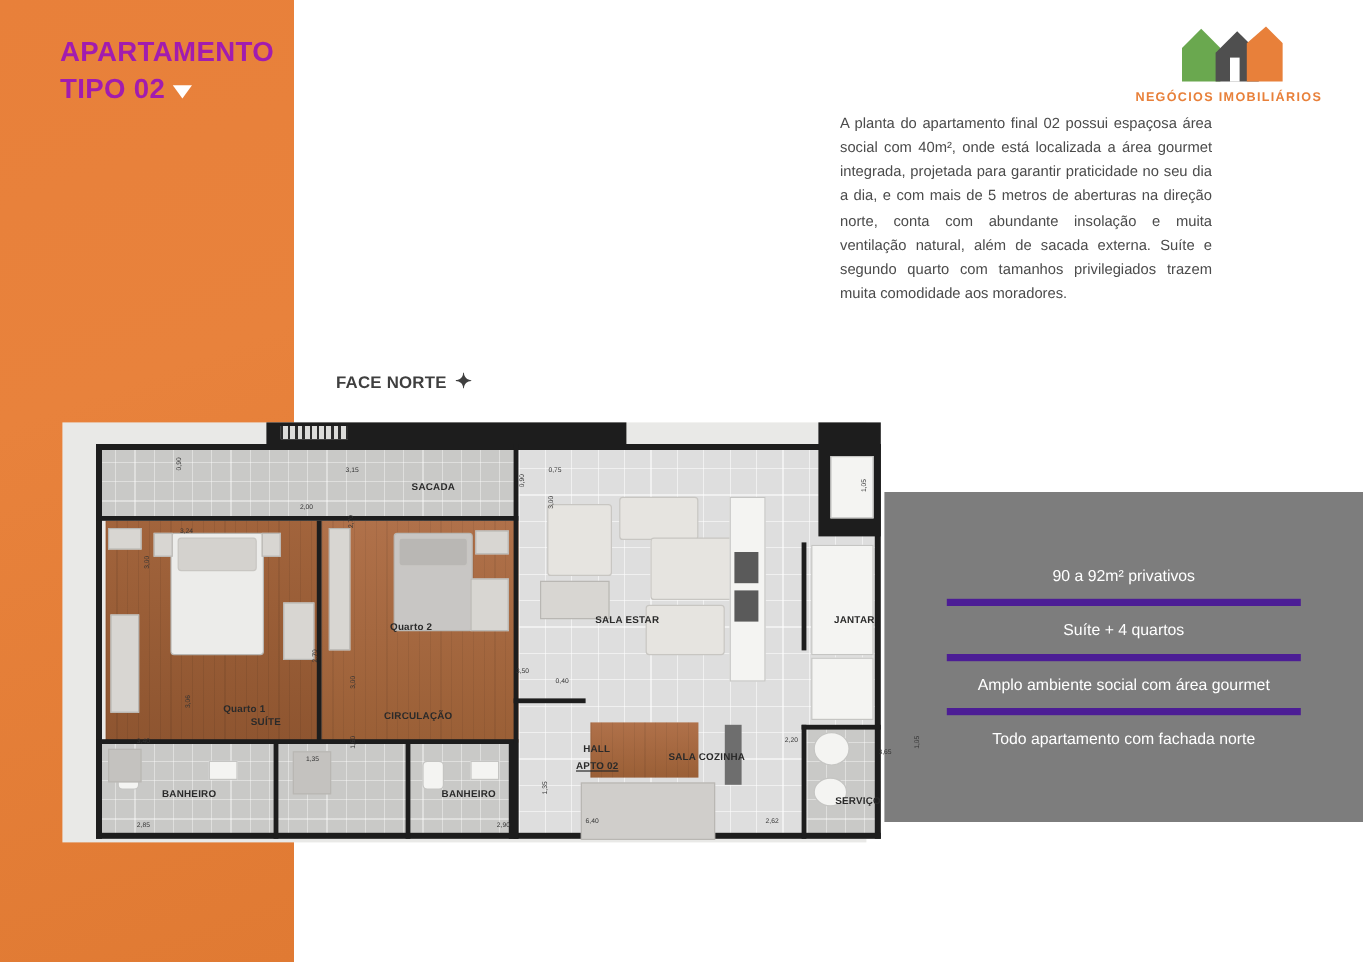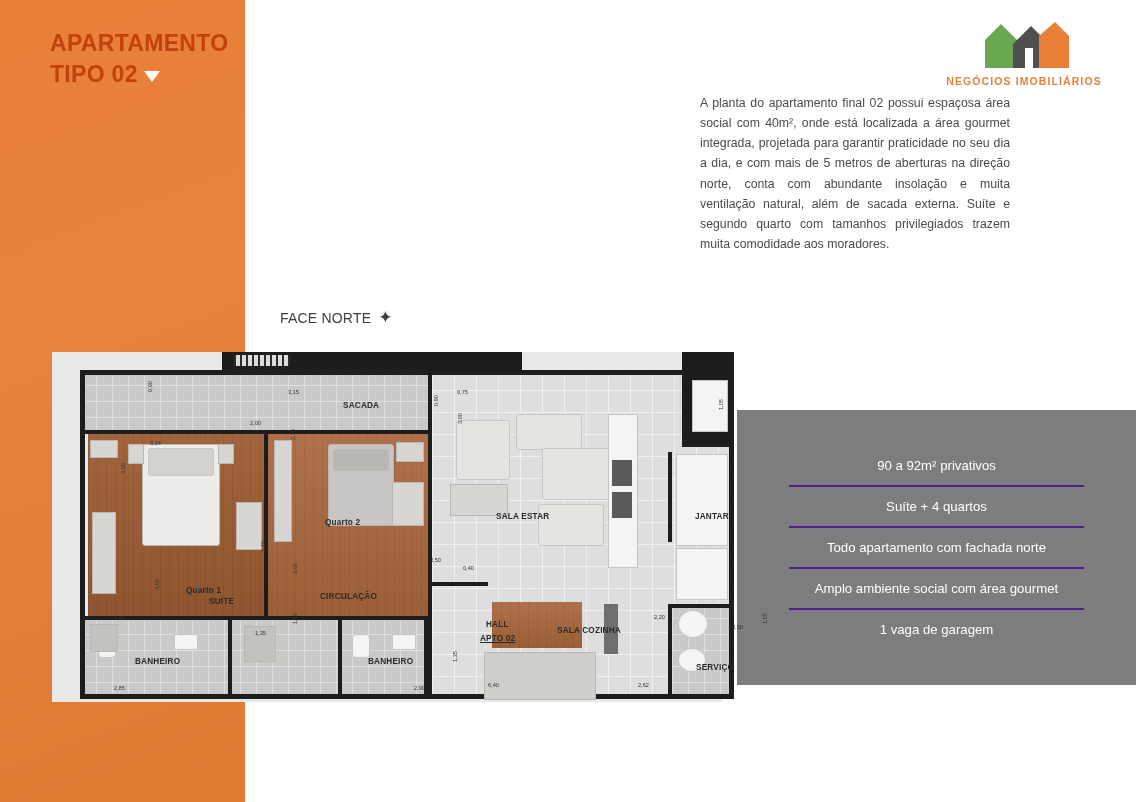--- a/index.html
+++ b/index.html
@@ -21,21 +21,21 @@
     position: absolute;
     left: 0; top: 0;
     width: 245px;
     height: 802px;
     background: linear-gradient(160deg, #e8803a 0%, #e8823c 40%, #e07a33 100%);
   }
   .title-block {
     position: absolute;
     left: 50px;
     top: 28px;
-    color: #c2410c;
+    color: #a21caf;
     font-weight: bold;
     font-size: 23px;
     letter-spacing: 0.3px;
     line-height: 1.35;
   }
   .title-line2 {
     display: flex;
     align-items: center;
     gap: 2px;
   }
@@ -89,21 +89,21 @@
     color: #4b4b4b;
     text-align: justify;
   }
 
   
   .face-norte {
     position: absolute;
     left: 280px;
     top: 309px;
     font-size: 14px;
-    font-weight: normal;
+    font-weight: bold;
     color: #3f3f3f;
     letter-spacing: 0.2px;
     display: flex;
     align-items: center;
     gap: 7px;
   }
   .north-star {
     font-size: 17px;
     line-height: 1;
     color: #3f3f3f;
@@ -123,21 +123,21 @@
     justify-content: center;
     align-items: center;
     gap: 0;
   }
   .feature {
     width: 295px;
     text-align: center;
     font-size: 13.2px;
     line-height: 1.3;
     padding: 11px 0;
-    border-bottom: 2px solid #4c1d95;
+    border-bottom: 6px solid #4c1d95;
   }
   .feature:last-child { border-bottom: none; }
 
   
   .plan {
     position: absolute;
     left: 52px;
     top: 352px;
     width: 670px;
     height: 350px;
@@ -226,23 +226,22 @@
 <div class="description">A planta do apartamento final 02 possui espaçosa área social com 40m², onde está localizada a área gourmet integrada, projetada para garantir praticidade no seu dia a dia, e  com mais de 5 metros de aberturas na direção norte, conta com abundante insolação e muita ventilação natural, além de sacada externa. Suíte e segundo quarto com tamanhos privilegiados trazem muita comodidade aos moradores.</div>
 
 <div class="face-norte">
   <span>FACE NORTE</span>
   <span class="north-star">✦</span>
 </div>
 
 <div class="features">
   <div class="feature">90 a 92m² privativos</div>
   <div class="feature">Suíte + 4 quartos</div>
+  <div class="feature">Amplo ambiente social com área gourmet</div>
   <div class="feature">Todo apartamento com fachada norte</div>
-  <div class="feature">Amplo ambiente social com área gourmet</div>
-  <div class="feature">1 vaga de garagem</div>
 </div>
 
 <div class="plan">
   <div class="plan-bg"></div>
 
   <div class="tile" style="left:380px; top:22px;  width:300px; height:325px;"></div>
   <div class="grey-f" style="left:28px;  top:22px;  width:352px; height:60px;"></div>
   <div class="wood" style="left:36px;  top:82px;  width:180px; height:185px;"></div>
   <div class="wood-l" style="left:216px; top:82px;  width:164px; height:185px;"></div>
   <div class="grey-f" style="left:28px;  top:267px; width:352px; height:80px;"></div>

